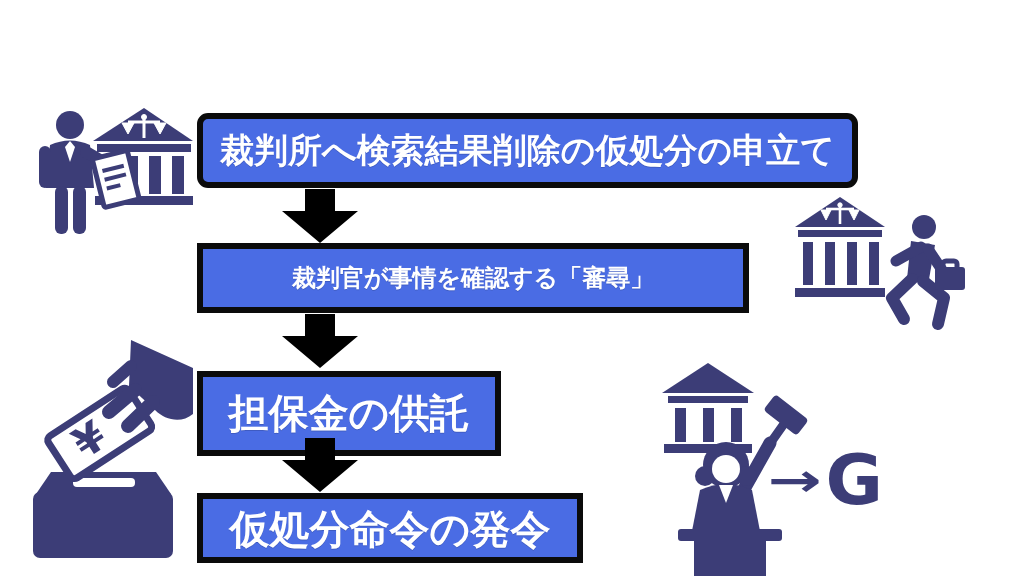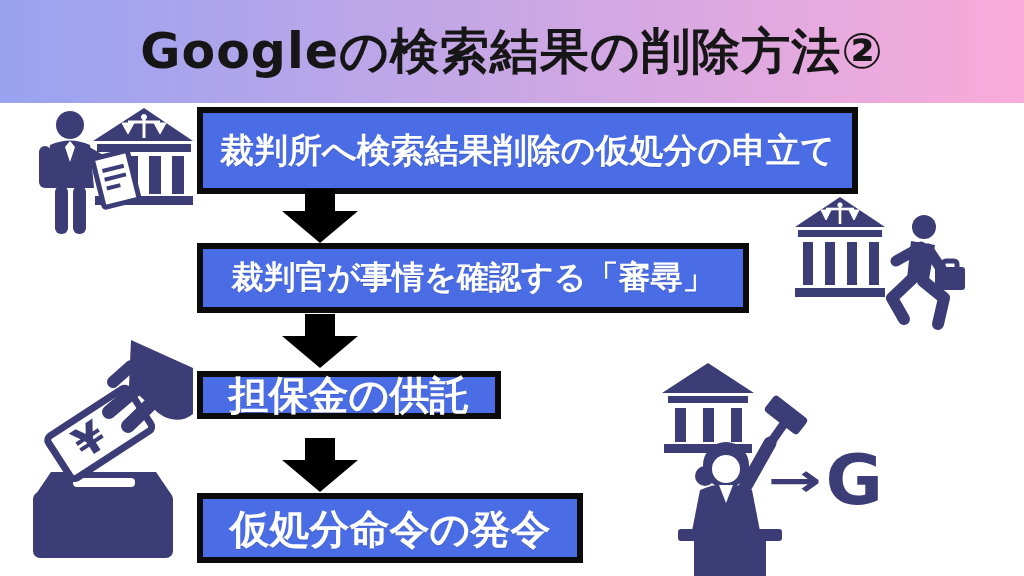--- a/index.html
+++ b/index.html
@@ -31,23 +31,23 @@
   }
   .flow-box{
     position:absolute;
     background:var(--box-fill);
     border:6px solid var(--box-border);
     color:var(--box-text);
     display:flex;align-items:center;justify-content:center;
     font-weight:bold;white-space:nowrap;
     text-shadow:0 1px 0 rgba(0,0,0,.15);
   }
-  .box1{left:197px;top:107px;width:661px;height:87px;font-size:34px;}
-  .box2{left:197px;top:243px;width:552px;height:70px;font-size:32px;}
-  .box3{left:197px;top:371px;width:304px;height:48px;font-size:40px;}
+  .box1{left:197px;top:113px;width:661px;height:75px;font-size:34px;border-radius:11px;}
+  .box2{left:197px;top:243px;width:552px;height:70px;font-size:24px;}
+  .box3{left:197px;top:371px;width:304px;height:85px;font-size:40px;}
   .box4{left:197px;top:493px;width:386px;height:70px;font-size:40px;align-items:flex-end;}
   .flow-arrow{position:absolute;width:76px;height:54px;color:var(--arrow-black);}
   .arrow1{left:282px;top:189px;}
   .arrow2{left:282px;top:314px;}
   .arrow3{left:282px;top:438px;}
   .icon{position:absolute;color:var(--icon-navy);}
   .icon svg{display:block;width:100%;height:100%;}
   .icon1{left:38px;top:108px;width:155px;height:150px;}
   .icon2{left:795px;top:197px;width:170px;height:140px;}
   .icon3{left:15px;top:340px;width:178px;height:220px;}
@@ -58,23 +58,20 @@
     color:var(--icon-navy);font-weight:bold;
   }
   .arrow-glyph{font-size:46px;line-height:1;transform:scaleX(1.4);transform-origin:left center;}
   .g-glyph{font-size:70px;line-height:1;margin-left:14px;}
 </style>
 </head>
 <body>
 
 <div class="canvas">
 
-  <div class="header">
-    <div class="title">Googleの検索結果の削除方法②</div>
-  </div>
 
   <div class="flow-box box1">
     <span>裁判所へ検索結果削除の仮処分の申立て</span>
   </div>
   <div class="flow-box box2">
     <span>裁判官が事情を確認する「審尋」</span>
   </div>
   <div class="flow-box box3">
     <span>担保金の供託</span>
   </div>

